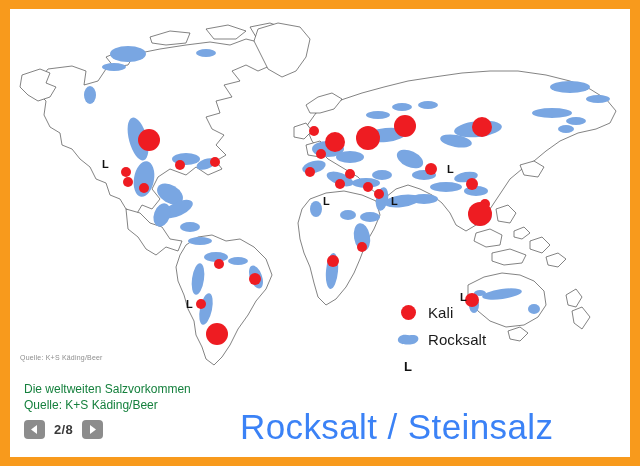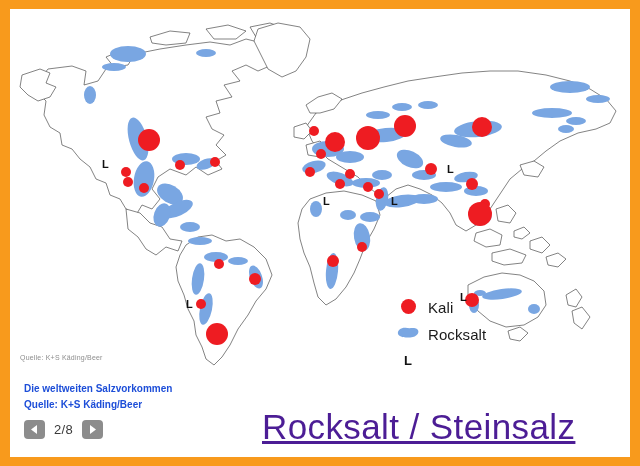--- a/index.html
+++ b/index.html
@@ -45,21 +45,21 @@
 
   
   #legend {
     position: absolute;
     left: 378px;
     top: 290px;
     width: 200px;
   }
   .legend-row {
     display: flex;
-    align-items: flex-start;
+    align-items: center;
     height: 27px;
   }
   .legend-sym {
     width: 40px;
     display: flex;
     align-items: center;
     justify-content: center;
     flex: none;
   }
   .legend-label {
@@ -90,25 +90,24 @@
   }
 
   
   #caption-block {
     position: absolute;
     left: 14px;
     top: 372px;
     width: 300px;
   }
   .caption-line {
-    font-size: 10px;
-    color: #1d4ed8;
+    font-size: 12px;
+    color: #15803d;
     line-height: 16px;
     white-space: nowrap;
-    font-weight: bold;
   }
 
   
   #pager {
     display: flex;
     align-items: center;
     margin-top: 7px;
   }
   .pager-btn {
     width: 21px;
@@ -119,34 +118,33 @@
     align-items: center;
     justify-content: center;
     cursor: pointer;
     flex: none;
   }
   .pager-btn svg { display: block; }
   #pager-count {
     font-size: 13px;
     color: #3a3a3a;
     margin: 0 9px;
-    font-weight: normal;
+    font-weight: bold;
     letter-spacing: .3px;
   }
 
   
   #slide-title {
     position: absolute;
-    left: 252px;
+    left: 230px;
     top: 398px;
     font-size: 35px;
-    color: #4c1d95;
+    color: #3b82f6;
     letter-spacing: .4px;
     white-space: nowrap;
-    text-decoration: underline;
   }
 </style>
 </head>
 <body>
 
 <div id="viewer-frame">
   <div id="viewer-inner">
 
     <div id="map-stage">
       <svg id="map-svg" width="620" height="360" viewBox="0 0 620 360" xmlns="http://www.w3.org/2000/svg">

